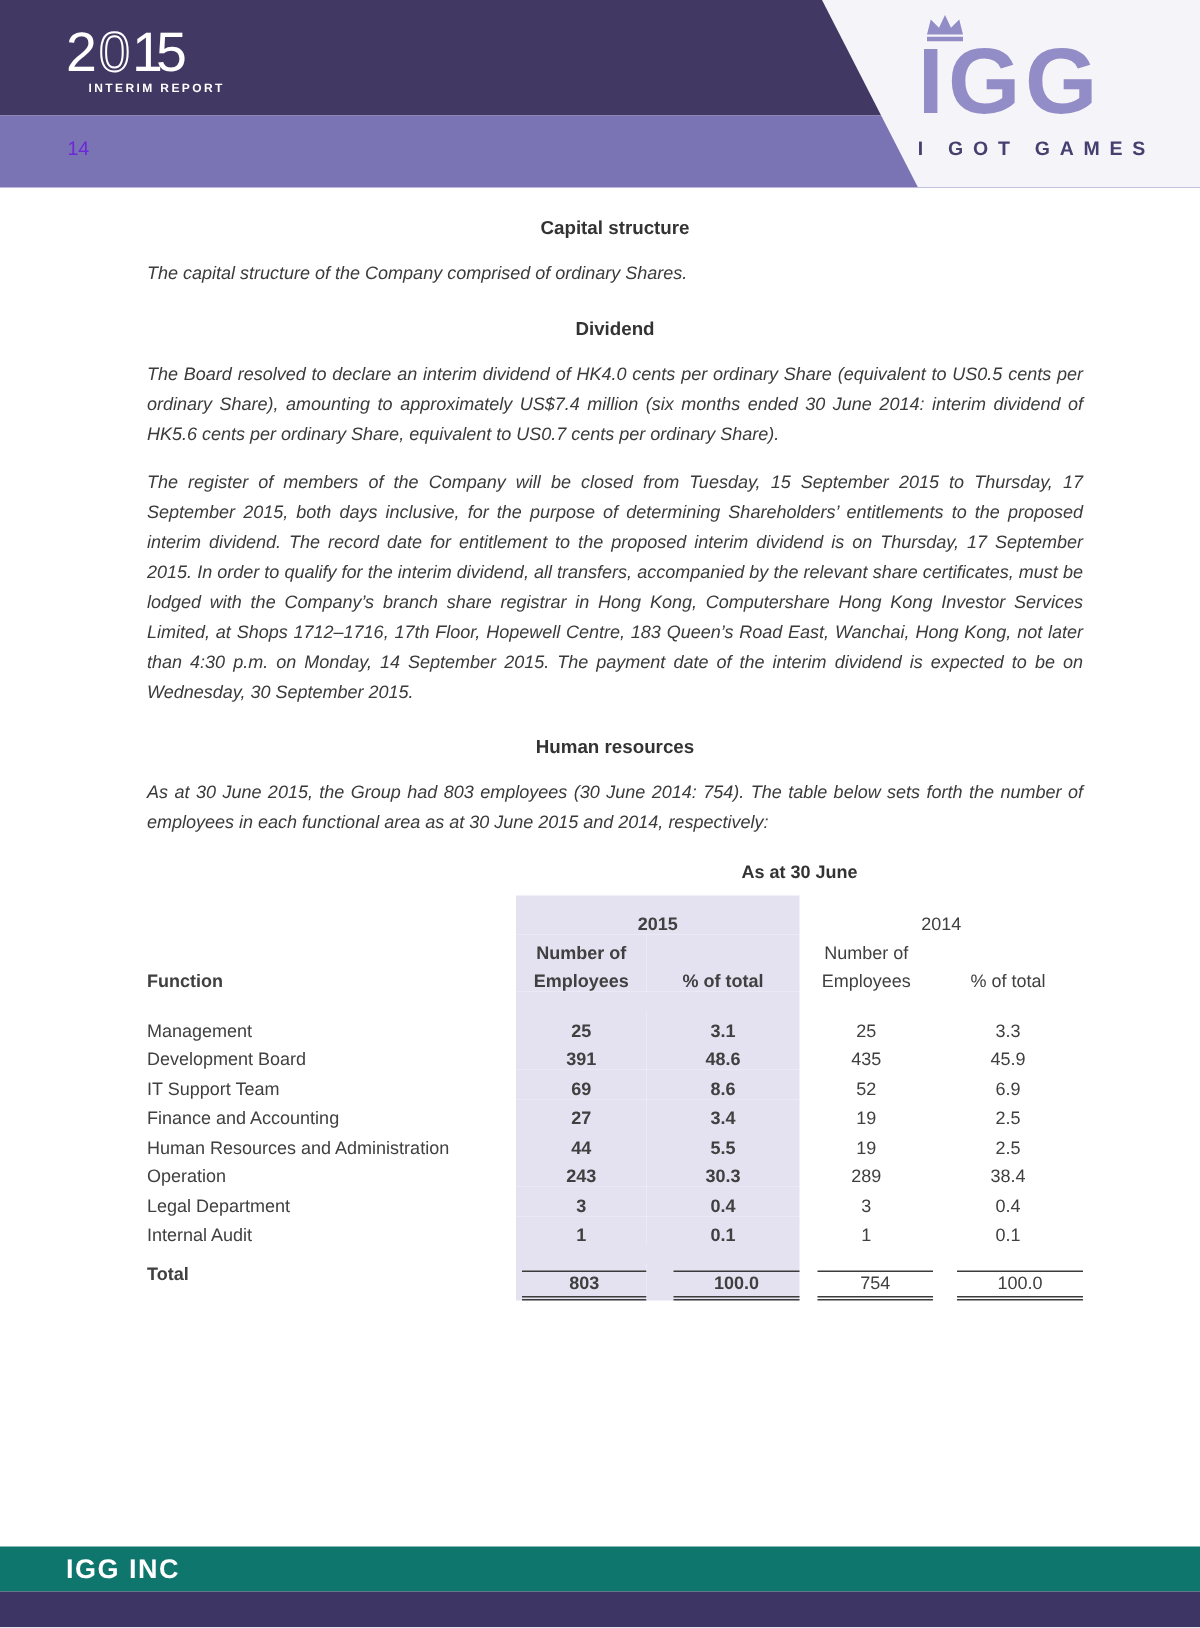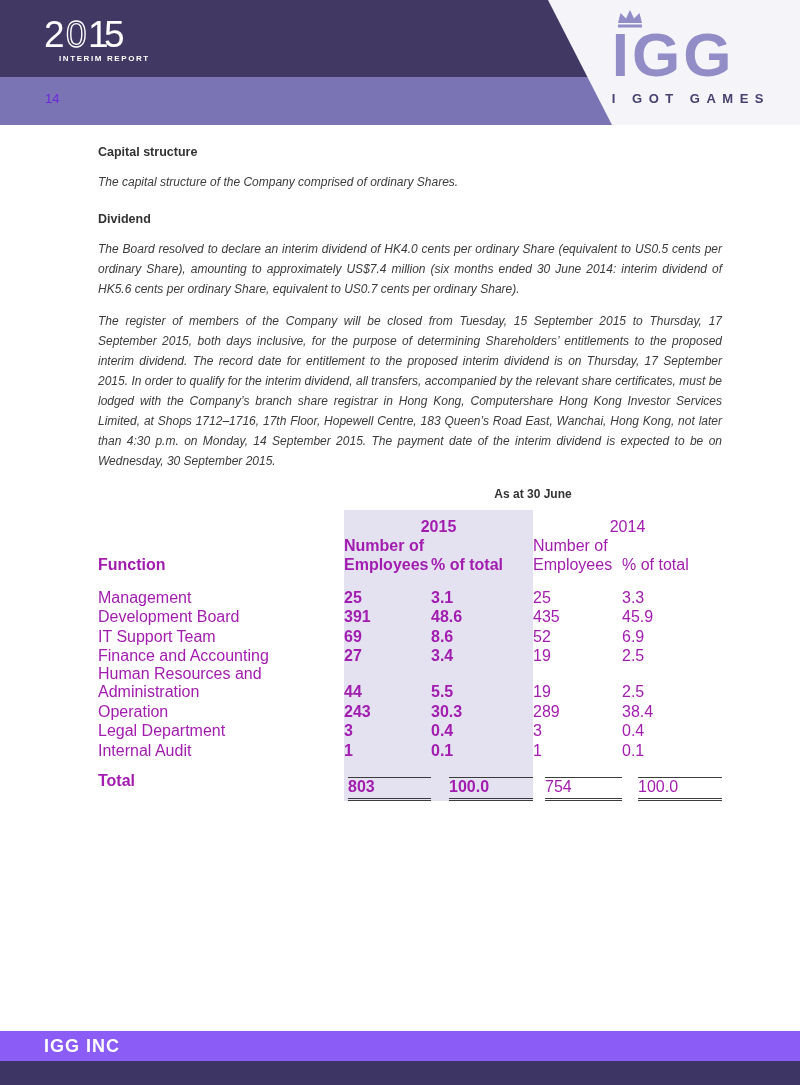--- a/index.html
+++ b/index.html
@@ -34,52 +34,52 @@
   .logo-sub { font-size: 8px; font-weight: bold; letter-spacing: 1.6px; margin-top: -1px; padding-left: 15px; }
   .page-num { position: absolute; top: 91px; left: 45px; color: #6d28d9; font-size: 13px; }
 
   .igg-logo { position: absolute; top: 8px; right: 30px; text-align: left; }
   .crown-icon { display: block; margin-left: 3px; margin-bottom: -2px; }
   .igg-word { font-size: 62px; line-height: 0.92; font-weight: 800; color: #928cc7; letter-spacing: 3px; }
   .igg-sub  { font-size: 13px; font-weight: 600; color: #45406f; letter-spacing: 6.5px; margin-top: 8px; white-space: nowrap; }
 
   
   .content { position: absolute; top: 125px; left: 0; width: 100%; padding: 20px 78px 0 98px; color: #3b3b3b; }
-  .content h3 { font-size: 12.5px; font-weight: bold; color: #333333; margin: 20px 0 13px; }
+  .content h3 { font-size: 12.5px; font-weight: bold; color: #333333; margin: 20px 0 13px; text-align: center; }
   .content h3.first { margin-top: 0; }
   .content p { font-size: 12px; line-height: 20px; text-align: justify; margin: 0 0 12px; font-style: italic; }
 
   
   .emp-table { margin-top: 16px; }
   .tbl-title { width: 378px; margin-left: 246px; text-align: center; font-weight: bold; font-size: 12px; color: #333333; margin-bottom: 9px; }
-  table.emp { border-collapse: collapse; width: 624px; table-layout: fixed; font-size: 16px; color: #a21caf; }
+  table.emp { border-collapse: collapse; width: 624px; table-layout: fixed; font-size: 12px; color: #404040; }
   table.emp td { padding: 0; vertical-align: bottom; }
   .hl  { background: #e4e2f1; }
-  .num { text-align: left; }
+  .num { text-align: center; }
   .b   { font-weight: bold; }
   td.p15 { padding-right: 6px; }
   td.e14 { padding-right: 2px; }
   td.p14 { padding-right: 5px; }
   .yr-row td  { height: 26px; padding-bottom: 3px; }
   .yr { text-align: center; }
   .hdr-row td { height: 19px; }
   .sp td  { height: 13px; }
   .sp2 td { height: 12px; }
   .data-row td { height: 19.5px; }
   .total-row td { padding-bottom: 5px; }
   .total-row td.fn { padding-bottom: 11px; }
   .rule { border-top: 1px solid #3b3b3b; border-bottom: 3px double #3b3b3b; padding: 0 0 2px; }
   td.e15 .rule { margin-left: 4px;  }
   td.p15 .rule { margin-left: 18px; }
   td.e14 .rule { margin-left: 12px; }
   td.p14 .rule { margin-left: 16px; }
 
   
   footer { position: absolute; bottom: 0; left: 0; width: 100%; }
-  .footer-band { height: 30px; background: #8b5cf6; display: flex; align-items: center; padding-left: 44px; }
+  .footer-band { height: 30px; background: #0f766e; display: flex; align-items: center; padding-left: 44px; }
   .footer-brand { color: #ffffff; font-weight: bold; font-size: 18px; letter-spacing: 1px; }
   .footer-strip { height: 24px; background: #3d3563; }
 </style>
 </head>
 <body>
 
 <div class="page">
 
   <header>
     <div class="band-dark"></div>
@@ -114,20 +114,24 @@
       <h3 class="first">Capital structure</h3>
       <p>The capital structure of the Company comprised of ordinary Shares.</p>
     </section>
 
     <section>
       <h3>Dividend</h3>
       <p>The Board resolved to declare an interim dividend of HK4.0 cents per ordinary Share (equivalent to US0.5 cents per ordinary Share), amounting to approximately US$7.4 million (six months ended 30 June 2014: interim dividend of HK5.6 cents per ordinary Share, equivalent to US0.7 cents per ordinary Share).</p>
       <p>The register of members of the Company will be closed from Tuesday, 15 September 2015 to Thursday, 17 September 2015, both days inclusive, for the purpose of determining Shareholders’ entitlements to the proposed interim dividend. The record date for entitlement to the proposed interim dividend is on Thursday, 17 September 2015. In order to qualify for the interim dividend, all transfers, accompanied by the relevant share certificates, must be lodged with the Company’s branch share registrar in Hong Kong, Computershare Hong Kong Investor Services Limited, at Shops 1712–1716, 17th Floor, Hopewell Centre, 183 Queen’s Road East, Wanchai, Hong Kong, not later than 4:30 p.m. on Monday, 14 September 2015. The payment date of the interim dividend is expected to be on Wednesday, 30 September 2015.</p>
     </section>
 
+    <section>
+      <h3>Human resources</h3>
+      <p>As at 30 June 2015, the Group had 803 employees (30 June 2014: 754). The table below sets forth the number of employees in each functional area as at 30 June 2015 and 2014, respectively:</p>
+    </section>
 
     <div class="emp-table">
       <div class="tbl-title">As at 30 June</div>
 
       <table class="emp">
         <colgroup>
           <col style="width:246px">
             <col style="width:87px">
             <col style="width:102px">
             <col style="width:89px">

